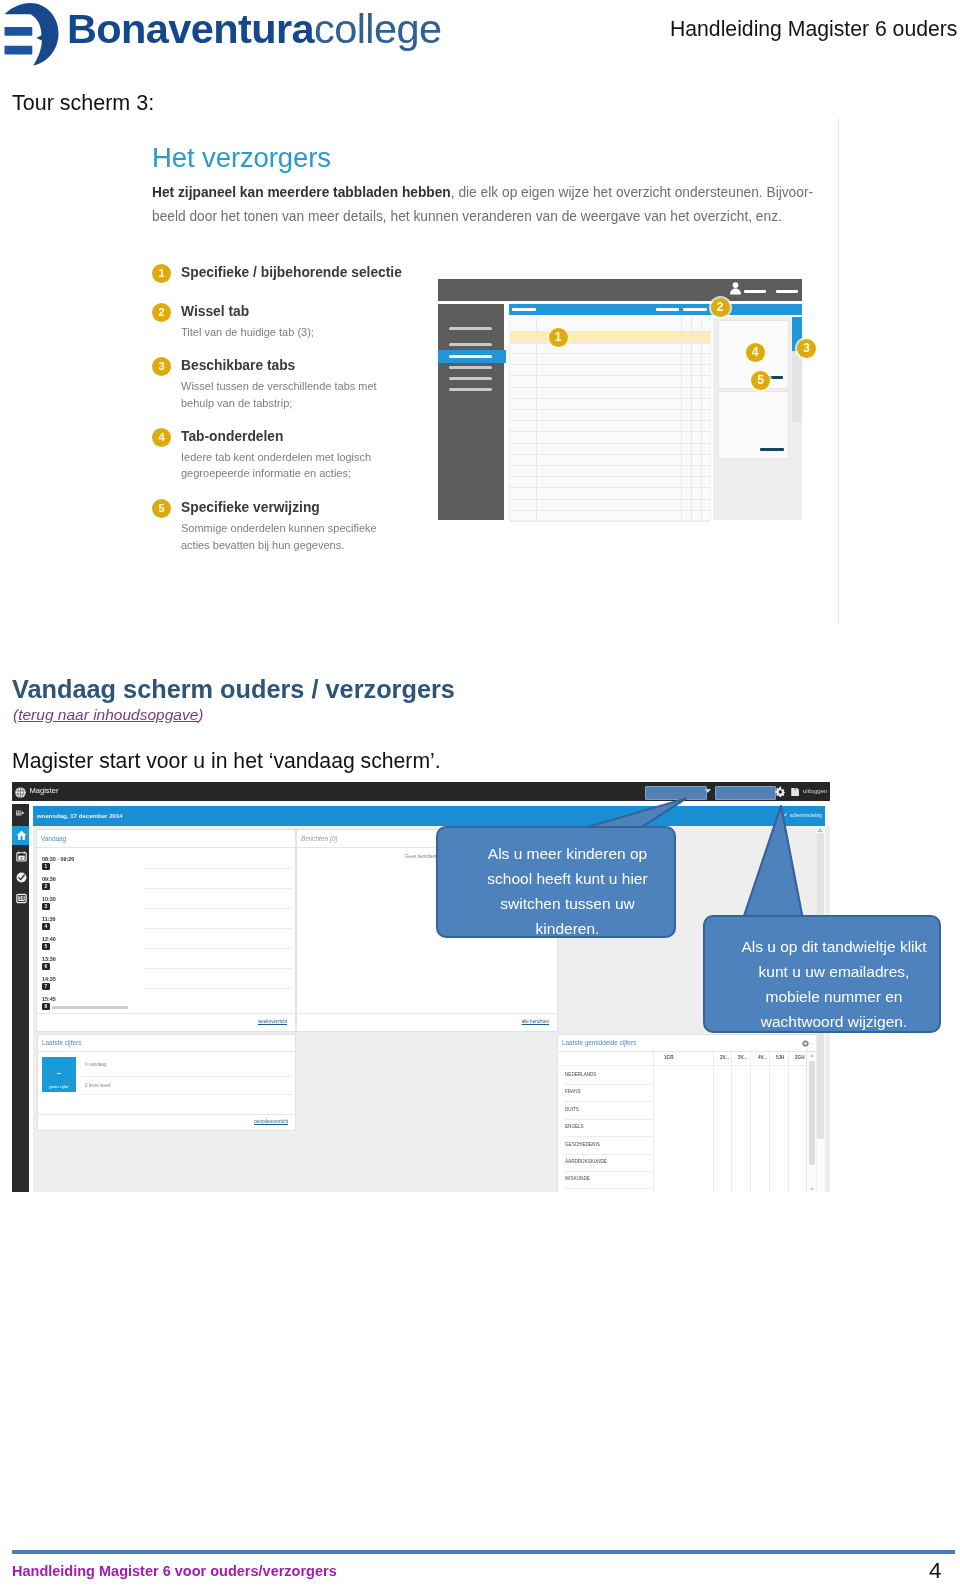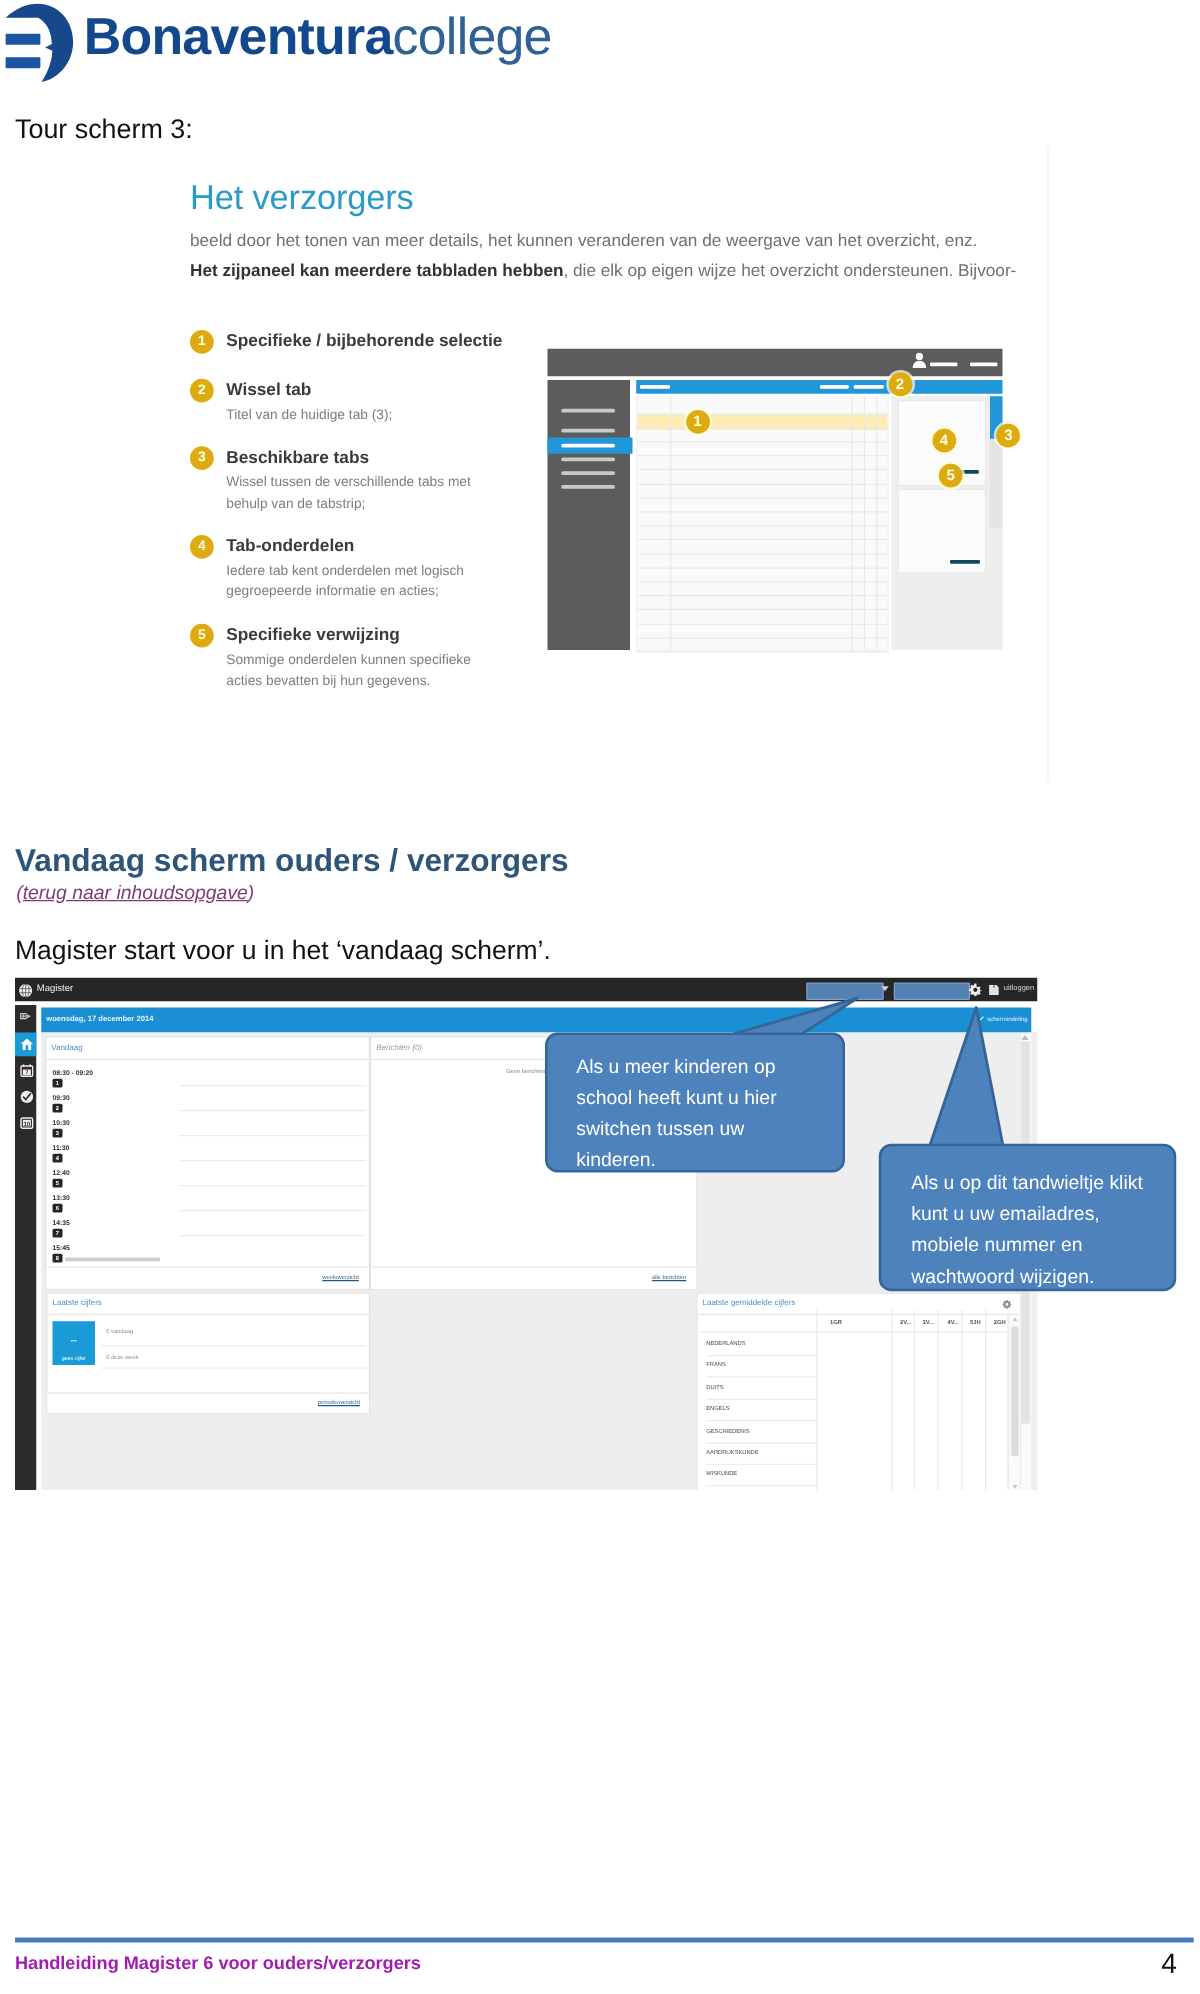--- a/index.html
+++ b/index.html
@@ -93,48 +93,49 @@
   #shot .avgrow{position:absolute;left:0;font-size:4.6px;color:#4a4a4a;}
   #shot .avgcol{position:absolute;font-size:4.6px;color:#555;font-weight:bold;}
   #shot .scrollb{position:absolute;background:#fafafa;border-left:1px solid #e6e6e6;}
   #shot .pagescroll{position:absolute;left:804px;top:45px;width:10px;height:365px;background:#fbfbfb;border-left:1px solid #ededed;border-right:1px solid #ededed;box-sizing:border-box;}
   #shot .pagethumb{position:absolute;left:805px;top:51px;width:7px;height:306px;background:#e3e3e3;border-radius:1px;}
   #shot .scrollup{position:absolute;left:805px;top:46px;width:0;height:0;border-left:3px solid transparent;border-right:3px solid transparent;border-bottom:4px solid #bdbdbd;}
   #shot .thumb{position:absolute;background:#dcdcdc;border-radius:2px;}
 
   
   .callout{position:absolute;background:#4d82bc;border:2px solid #356498;border-radius:10px;color:#fff;
-     font-size:15.5px;line-height:25px;box-sizing:border-box;}
+     font-size:15.5px;line-height:25px;box-sizing:border-box;text-align:center;}
   #callout1{left:436px;top:826px;width:240px;height:112px;padding:13px 0 0 23px;}
   #callout2{left:703px;top:915px;width:238px;height:118px;padding:17px 0 0 24px;}
 
   
   #foot-rule{position:absolute;left:12px;top:1550px;width:943px;height:4px;background:#4a7ebb;}
   #foot-text{position:absolute;left:12px;top:1563px;font-size:14.5px;font-weight:bold;color:#a21caf;}
   #foot-page{position:absolute;left:929px;top:1558px;font-size:22.5px;color:#111;}
 </style>
 </head>
 <body>
 
 <div class="page">
 
   <svg id="logo-mark" viewBox="0 0 60 66" xmlns="http://www.w3.org/2000/svg">
     <path fill="#17488c" d="M4.5 14.2 C13.0 6.3, 21.8 3.0, 30.0 3.0 C46.5 3.0, 58.5 16.5, 58.5 33.5 C58.5 50.0, 47.0 62.8, 33.2 65.6 C38.8 57.0, 41.6 48.4, 41.9 40.6 L36.2 38.0 L41.5 35.2 C41.0 25.7, 38.4 19.0, 30.6 14.2 Z"></path>
     <rect x="4.5" y="27.0" width="27.8" height="8.8" rx="0.8" fill="#1b55a0"></rect>
     <rect x="4.5" y="45.8" width="27.8" height="8.8" rx="0.8" fill="#1b55a0"></rect>
   </svg>
   <div id="brand"><span class="bona">Bonaventura</span><span class="college">college</span></div>
+  <div id="doc-header">Handleiding Magister 6 ouders</div>
 
   <div id="tour-label">Tour scherm 3:</div>
 
   <div id="tour-fig"></div>
   <div id="tour-title">Het verzorgers</div>
   <div id="tour-intro">
+      <div><b>Het zijpaneel kan meerdere tabbladen hebben</b><span>, die elk op eigen wijze het overzicht ondersteunen. Bijvoor-</span></div>
       <div>beeld door het tonen van meer details, het kunnen veranderen van de weergave van het overzicht, enz.</div>
-      <div><b>Het zijpaneel kan meerdere tabbladen hebben</b><span>, die elk op eigen wijze het overzicht ondersteunen. Bijvoor-</span></div>
     </div>
   <div class="legend" id="legend" style="top: 0px;">
       <div class="item" style="position: absolute; left: 0px; top: 263.5px;">
         <span class="num">1</span>
         <span class="ttl">Specifieke / bijbehorende selectie</span>
       </div>
       <div class="item" style="position: absolute; left: 0px; top: 302.5px;">
         <span class="num">2</span>
         <span class="ttl">Wissel tab</span>
         <span class="dsc" style="top:21px">Titel van de huidige tab (3);</span>

